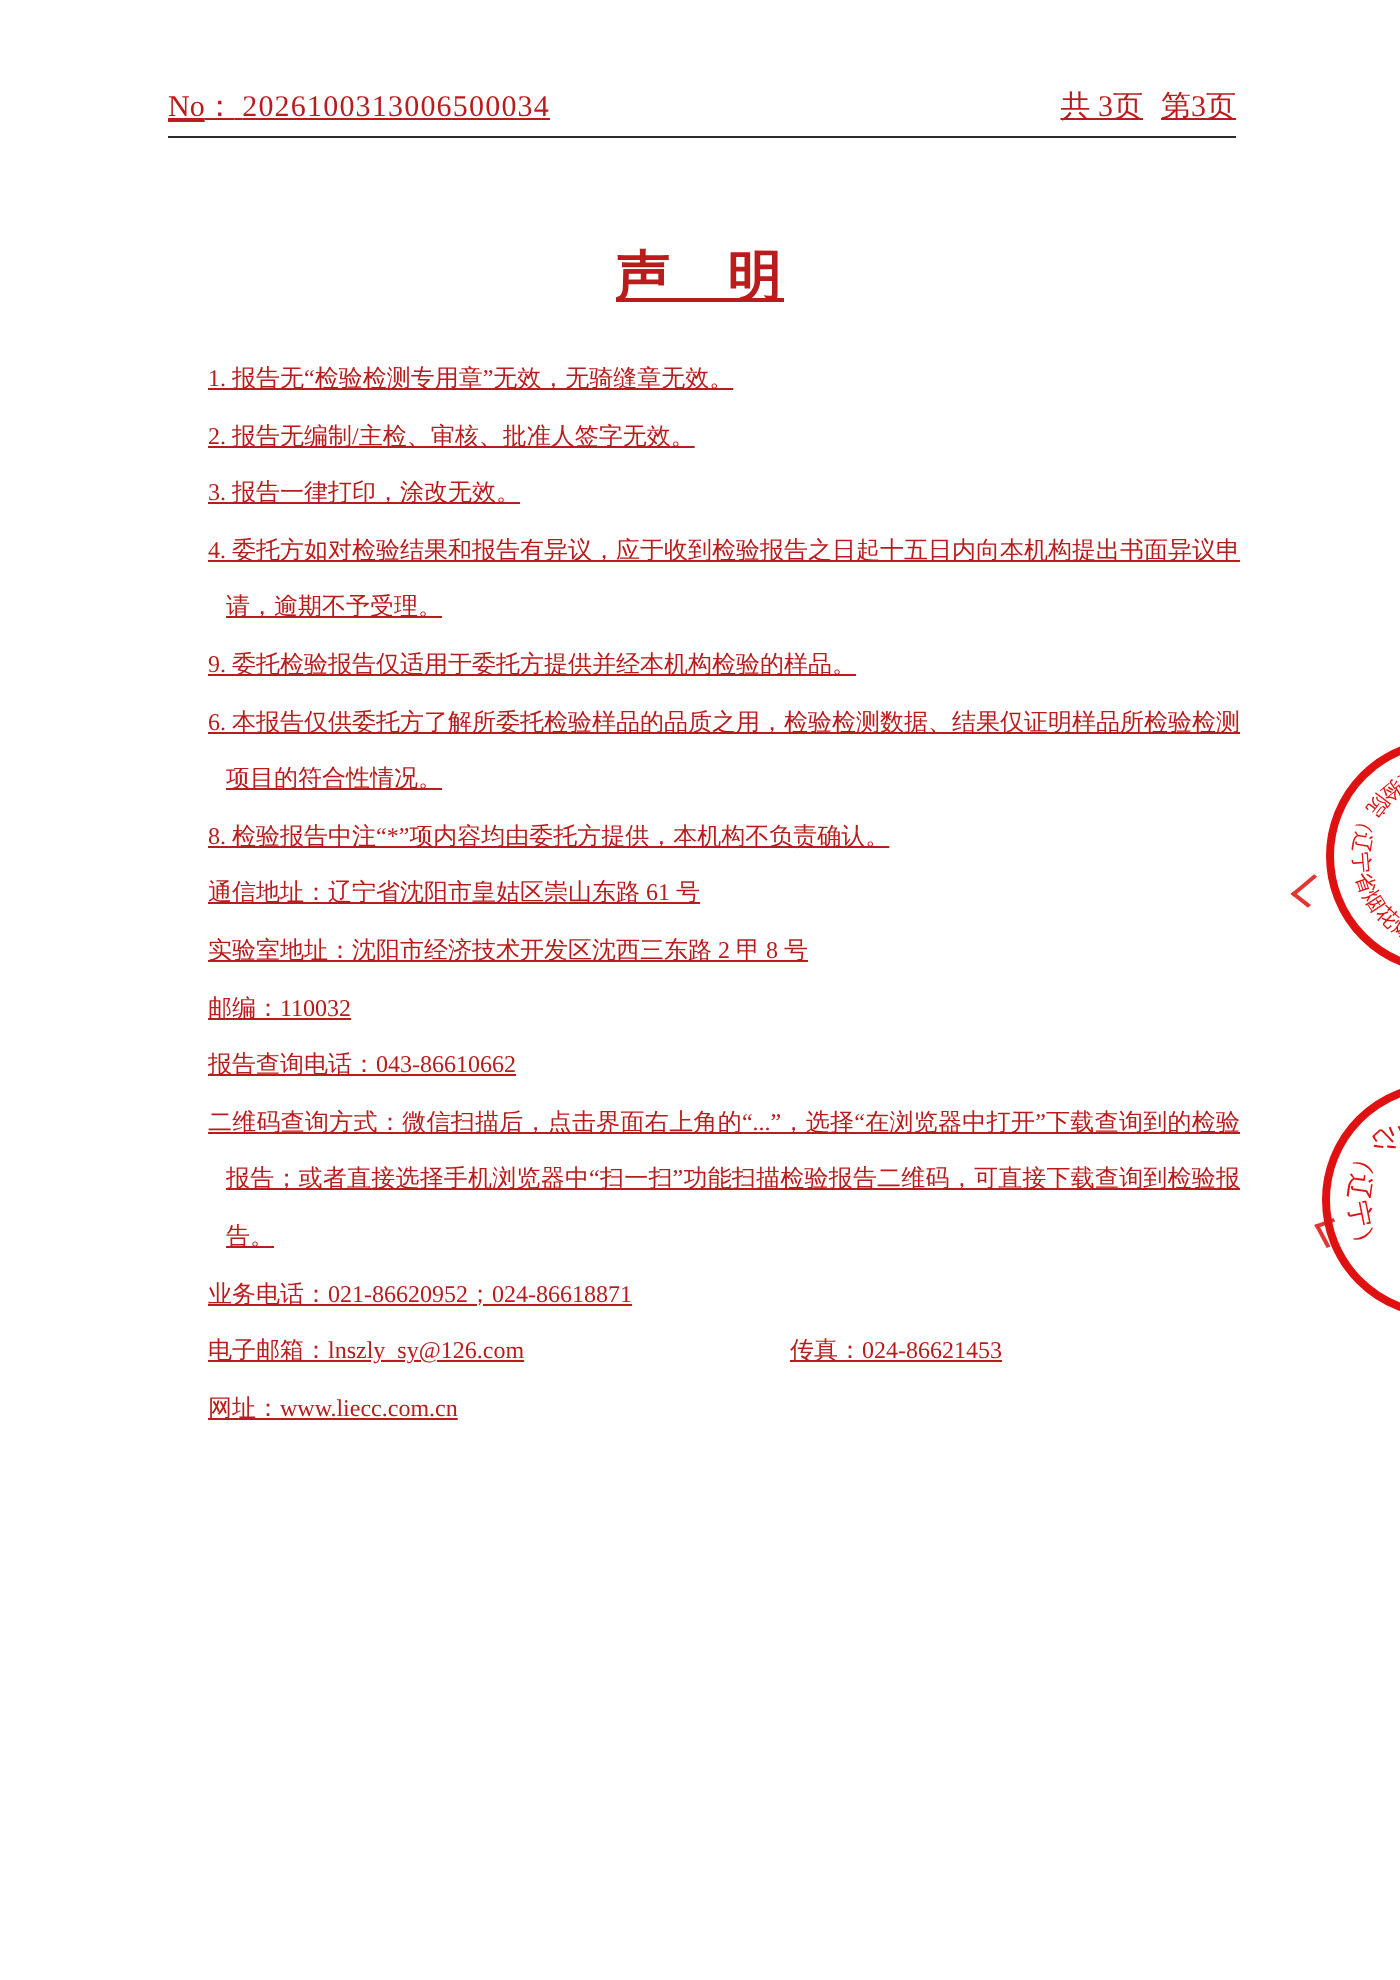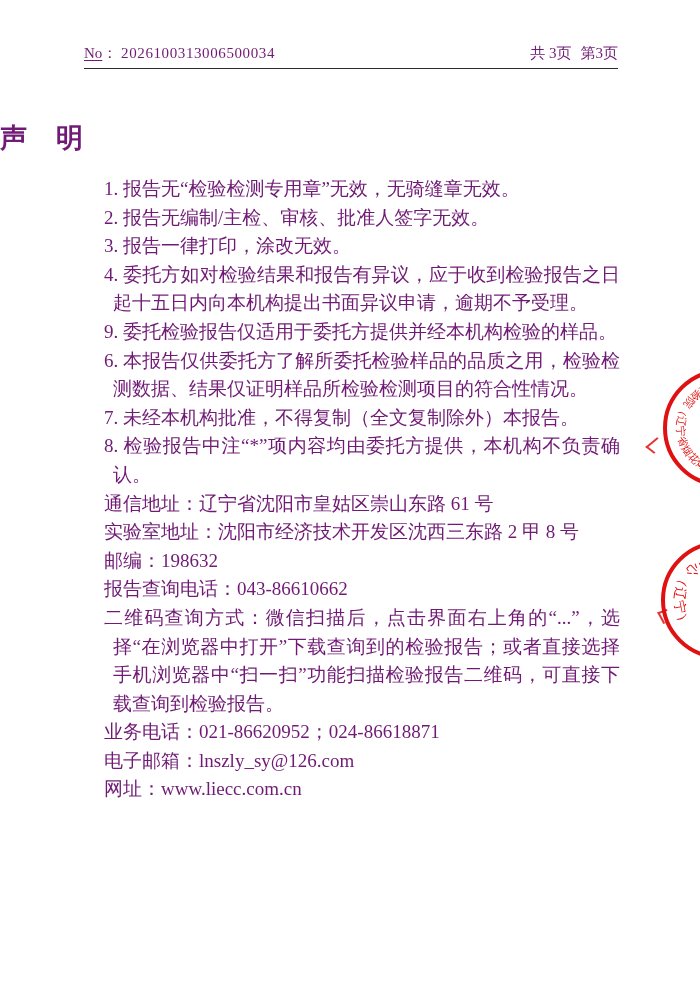--- a/index.html
+++ b/index.html
@@ -2,44 +2,46 @@
 <html><head>
 <meta charset="utf-8">
 <style>
   html,body { margin:0; padding:0; background:#ffffff; }
   .page {
     position:relative;
     width:700px; height:990px;
     background:#ffffff;
     overflow:hidden;
     font-family:"Liberation Serif","DejaVu Serif",serif;
-    color:#701a75;
+    color:#b91c1c;
+    text-decoration:underline;
   }
   
   .header {
     margin:44px 82px 0 84px;
     display:flex; justify-content:space-between; align-items:flex-end;
     border-bottom:1.5px solid #2b2b2b;
     padding-bottom:5px;
     font-size:15px;
   }
   .header .no-label { text-decoration:underline; text-underline-offset:2px; }
   .header .no-value { letter-spacing:0.6px; }
   .header .pages { display:flex; gap:9px; }
   
   .doc-title {
+    text-align:center;
     font-size:27px; font-weight:bold;
     line-height:38px;
     margin:50px 0 18px 0;
     letter-spacing:1px;
   }
   
   .body-block {
     margin:0 80px 16px 104px;
-    font-size:19px;
+    font-size:12px;
     line-height:28.6px;
     text-align:justify;
   }
   .body-block p { margin:0; }
   .hang { padding-left:9px; text-indent:-9px; }      
   .auth-par { text-indent:2em; }
   .email-row { display:flex;align-items:flex-end; }
   .email-row .email { width:291px; }
   
   .seal { position:absolute; pointer-events:none; }
@@ -75,32 +77,32 @@
 
   <div class="doc-title">声　明</div>
 
   <div class="body-block">
     <p class="hang">1. 报告无“检验检测专用章”无效，无骑缝章无效。</p>
     <p class="hang">2. 报告无编制/主检、审核、批准人签字无效。</p>
     <p class="hang">3. 报告一律打印，涂改无效。</p>
     <p class="hang">4. 委托方如对检验结果和报告有异议，应于收到检验报告之日起十五日内向本机构提出书面异议申请，逾期不予受理。</p>
     <p class="hang">9. 委托检验报告仅适用于委托方提供并经本机构检验的样品。</p>
     <p class="hang">6. 本报告仅供委托方了解所委托检验样品的品质之用，检验检测数据、结果仅证明样品所检验检测项目的符合性情况。</p>
-    <p class="hang">7. 未经本机构批准，不得复制（全文复制除外）本报告。</p>
     <p class="hang">8. 检验报告中注“*”项内容均由委托方提供，本机构不负责确认。</p>
 
 
     <p>通信地址：辽宁省沈阳市皇姑区崇山东路 61 号</p>
     <p>实验室地址：沈阳市经济技术开发区沈西三东路 2 甲 8 号</p>
-    <p>邮编：198632</p>
+    <p>邮编：110032</p>
     <p>报告查询电话：043-86610662</p>
     <p class="hang">二维码查询方式：微信扫描后，点击界面右上角的“...”，选择“在浏览器中打开”下载查询到的检验报告；或者直接选择手机浏览器中“扫一扫”功能扫描检验报告二维码，可直接下载查询到检验报告。</p>
     <p>业务电话：021-86620952；024-86618871</p>
     <p class="email-row">
       <span class="email">电子邮箱：lnszly_sy@126.com</span>
+      <span>传真：024-86621453</span>
     </p>
     <p>网址：www.liecc.com.cn</p>
   </div>
 
   <div class="seal seal-top">
     <svg width="124" height="124" viewBox="0 0 124 124">
       <defs>
         <path id="arcTop" d="M 62 17 A 45 45 0 0 0 62 107" fill="none"></path>
       </defs>
       <circle cx="62" cy="62" r="57" fill="none" stroke="#e01111" stroke-width="4"></circle>

